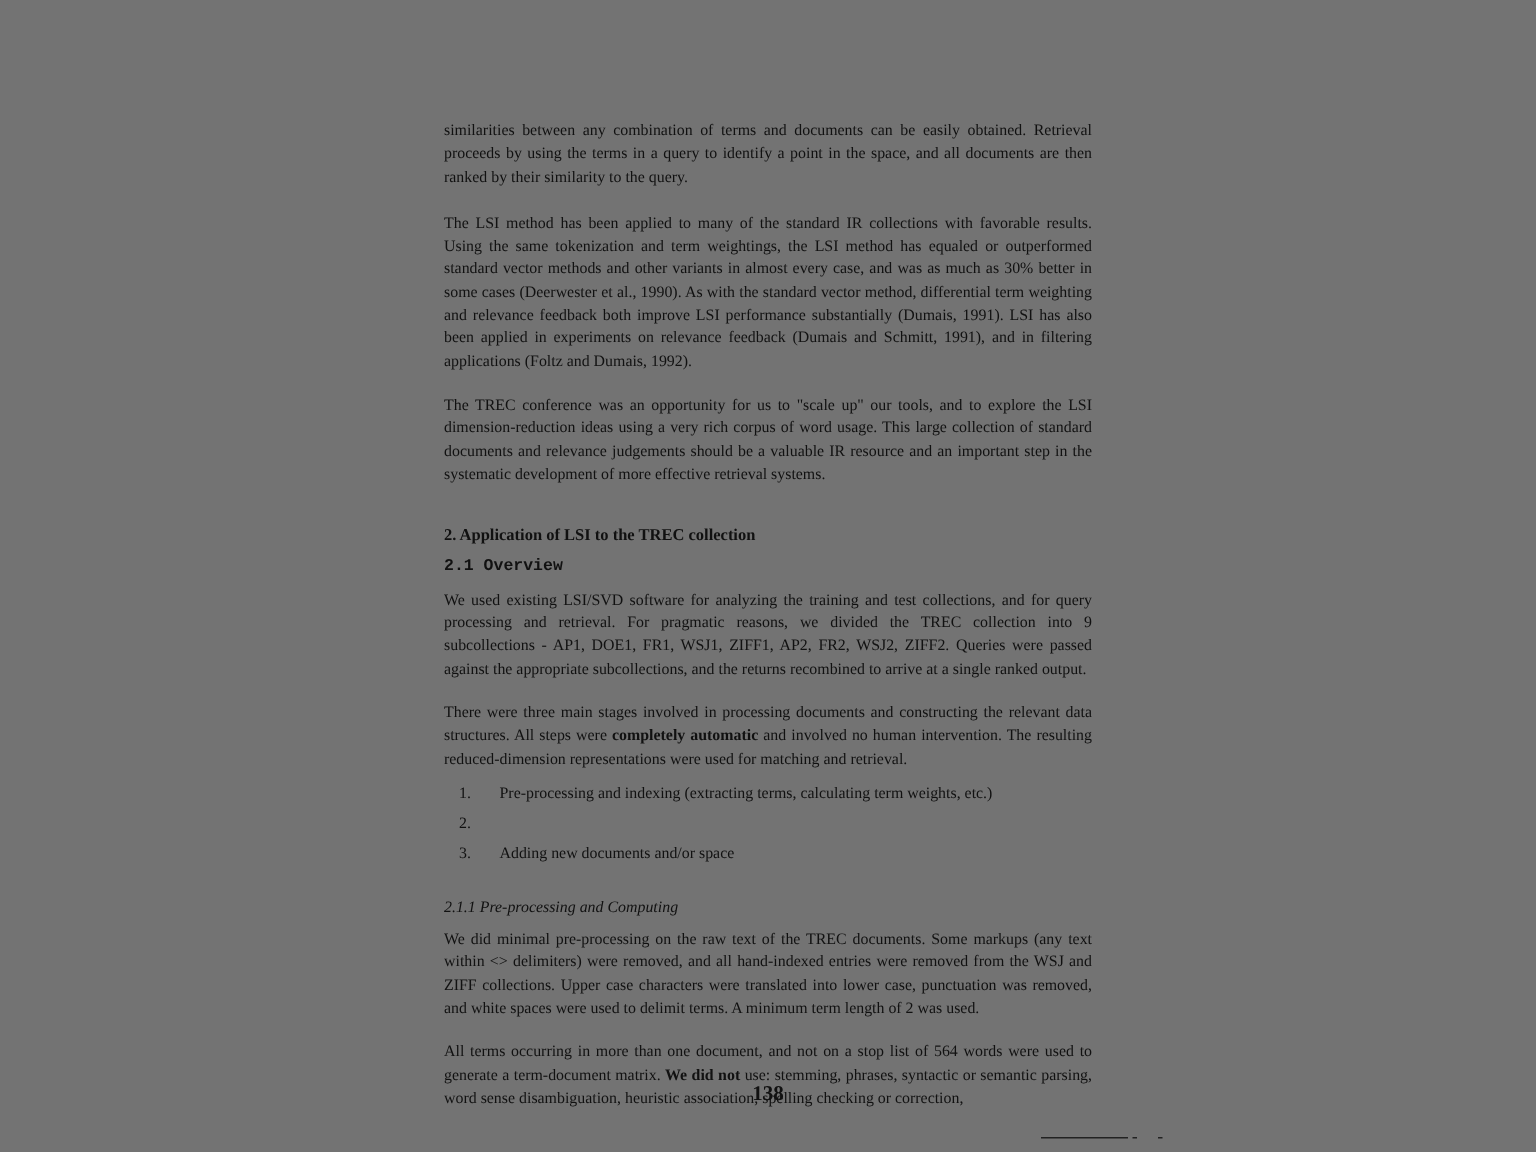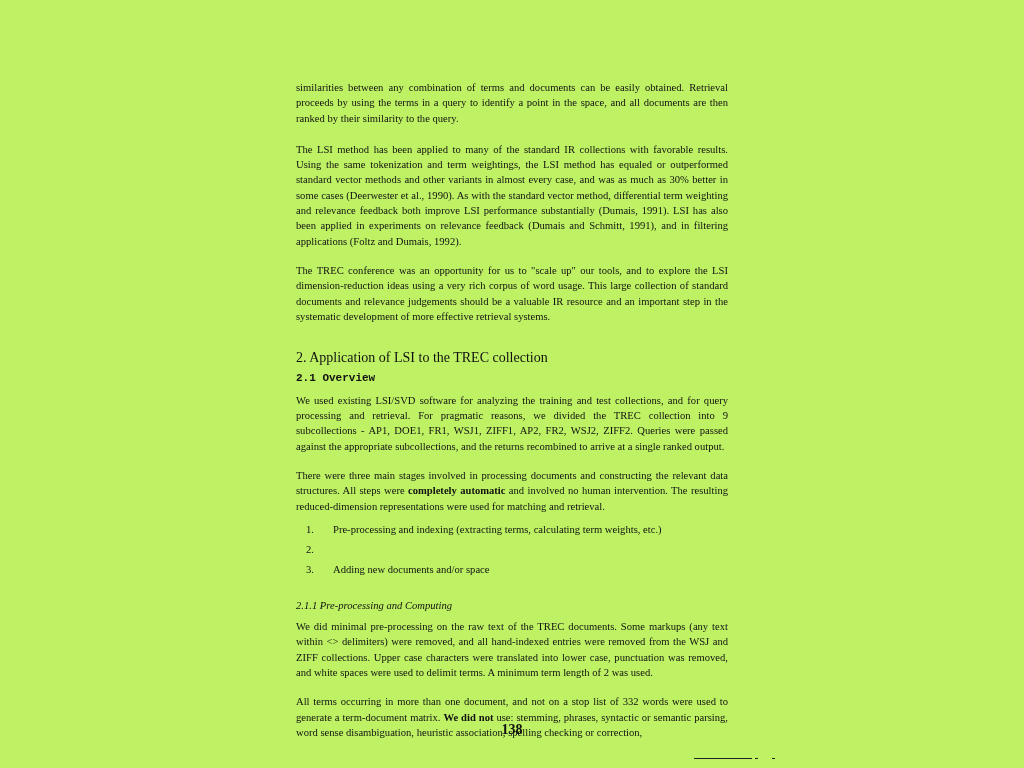--- a/index.html
+++ b/index.html
@@ -14,40 +14,40 @@
       overflow: hidden;
       font-family: "Liberation Serif", "DejaVu Serif", serif;
       color: #111111;
     }
     .page {
       position: absolute;
       left: 0;
       top: 0;
       width: 1024px;
       height: 768px;
-      background: #bef264;
+      background: #737373;
     }
     .content {
       position: absolute;
       left: 296px;
       top: 80px;
       width: 432px;
       font-size: 10.6px;
       line-height: 15.3px;
     }
     .para {
       margin: 0 0 14px 0;
       text-align: justify;
     }
     .para.first {
       margin-bottom: 16px;
     }
     .heading-section {
-      font-weight: normal;
-      font-size: 14px;
+      font-weight: bold;
+      font-size: 11px;
       margin: 26px 0 6px 0;
     }
     .heading-sub {
       font-weight: bold;
       font-size: 11px;
       margin: 0 0 6px 0;
       font-family: Liberation Mono, monospace;
     }
     .heading-subsub {
       font-style: italic;
@@ -125,21 +125,21 @@
         <span class="num">3.</span>
         <span>Adding new documents and/or space</span>
       </li>
     </ol>
 
     <div class="heading-subsub">2.1.1 Pre-processing and Computing</div>
 
     <p class="para">We did minimal pre-processing on the raw text of the TREC documents. Some markups (any text within &lt;&gt; delimiters) were removed, and all hand-indexed entries were removed from the WSJ and ZIFF collections. Upper case characters were translated into lower case, punctuation was removed, and white spaces were used to delimit terms. A minimum term length of 2 was used.</p>
 
     <p class="para">
-      <span>All terms occurring in more than one document, and not on a stop list of 332 words were used to generate a term-document matrix. </span><span class="bold">We did not</span><span> use: stemming, phrases, syntactic or semantic parsing, word sense disambiguation, heuristic association, spelling checking or correction,</span>
+      <span>All terms occurring in more than one document, and not on a stop list of 564 words were used to generate a term-document matrix. </span><span class="bold">We did not</span><span> use: stemming, phrases, syntactic or semantic parsing, word sense disambiguation, heuristic association, spelling checking or correction,</span>
     </p>
   </div>
 
   <div class="page-number">138</div>
 
   <div class="footer-rule"></div>
   <div class="footer-tick" style="left:755px;"></div>
   <div class="footer-tick" style="left:772px;"></div>
 </div>
 

